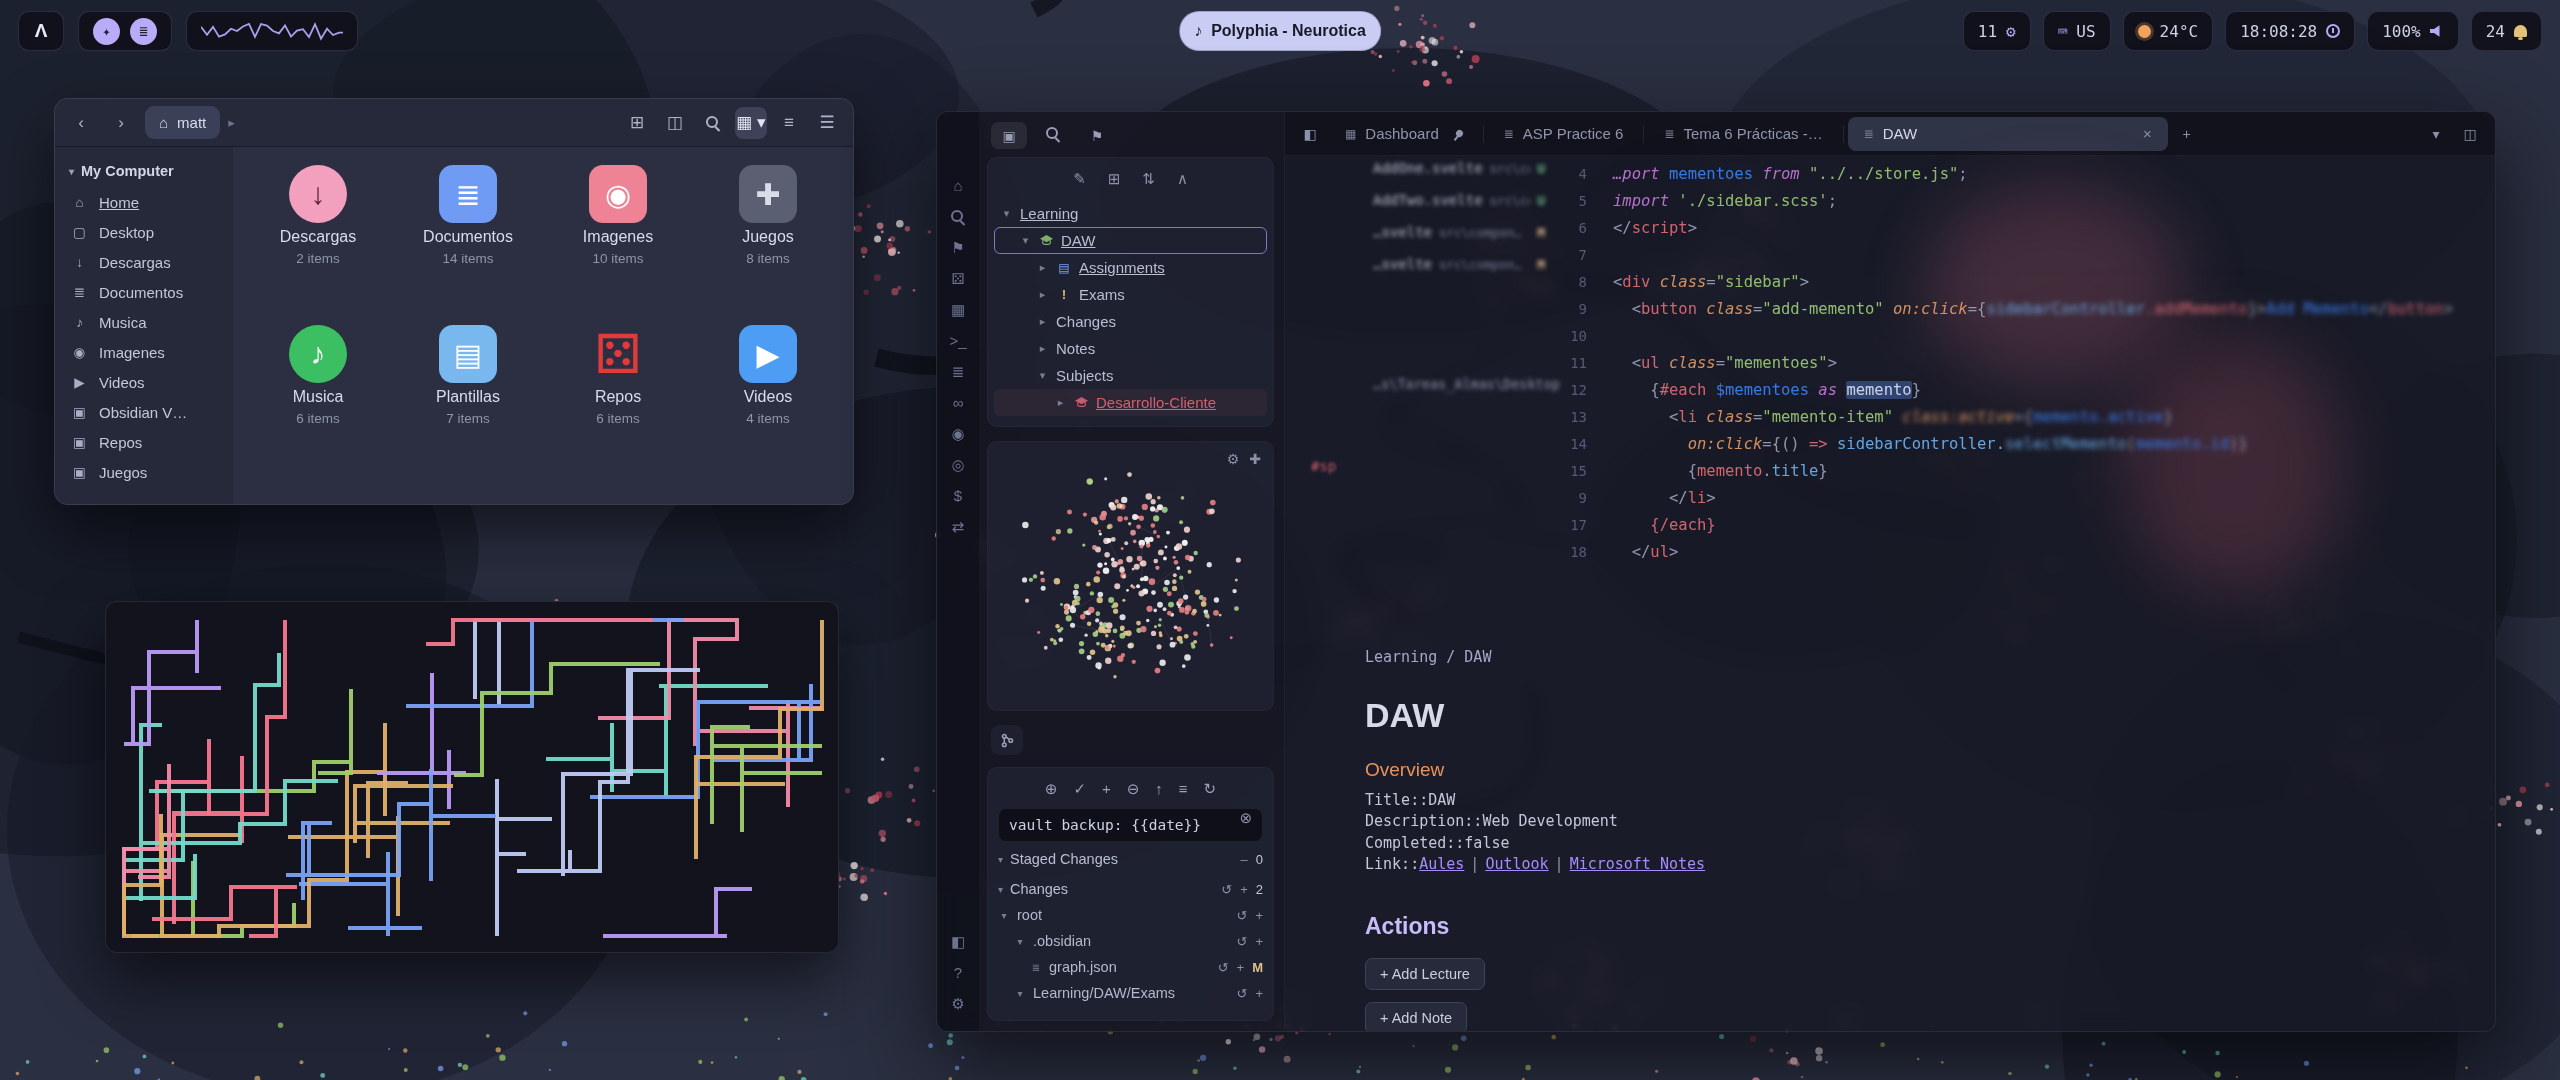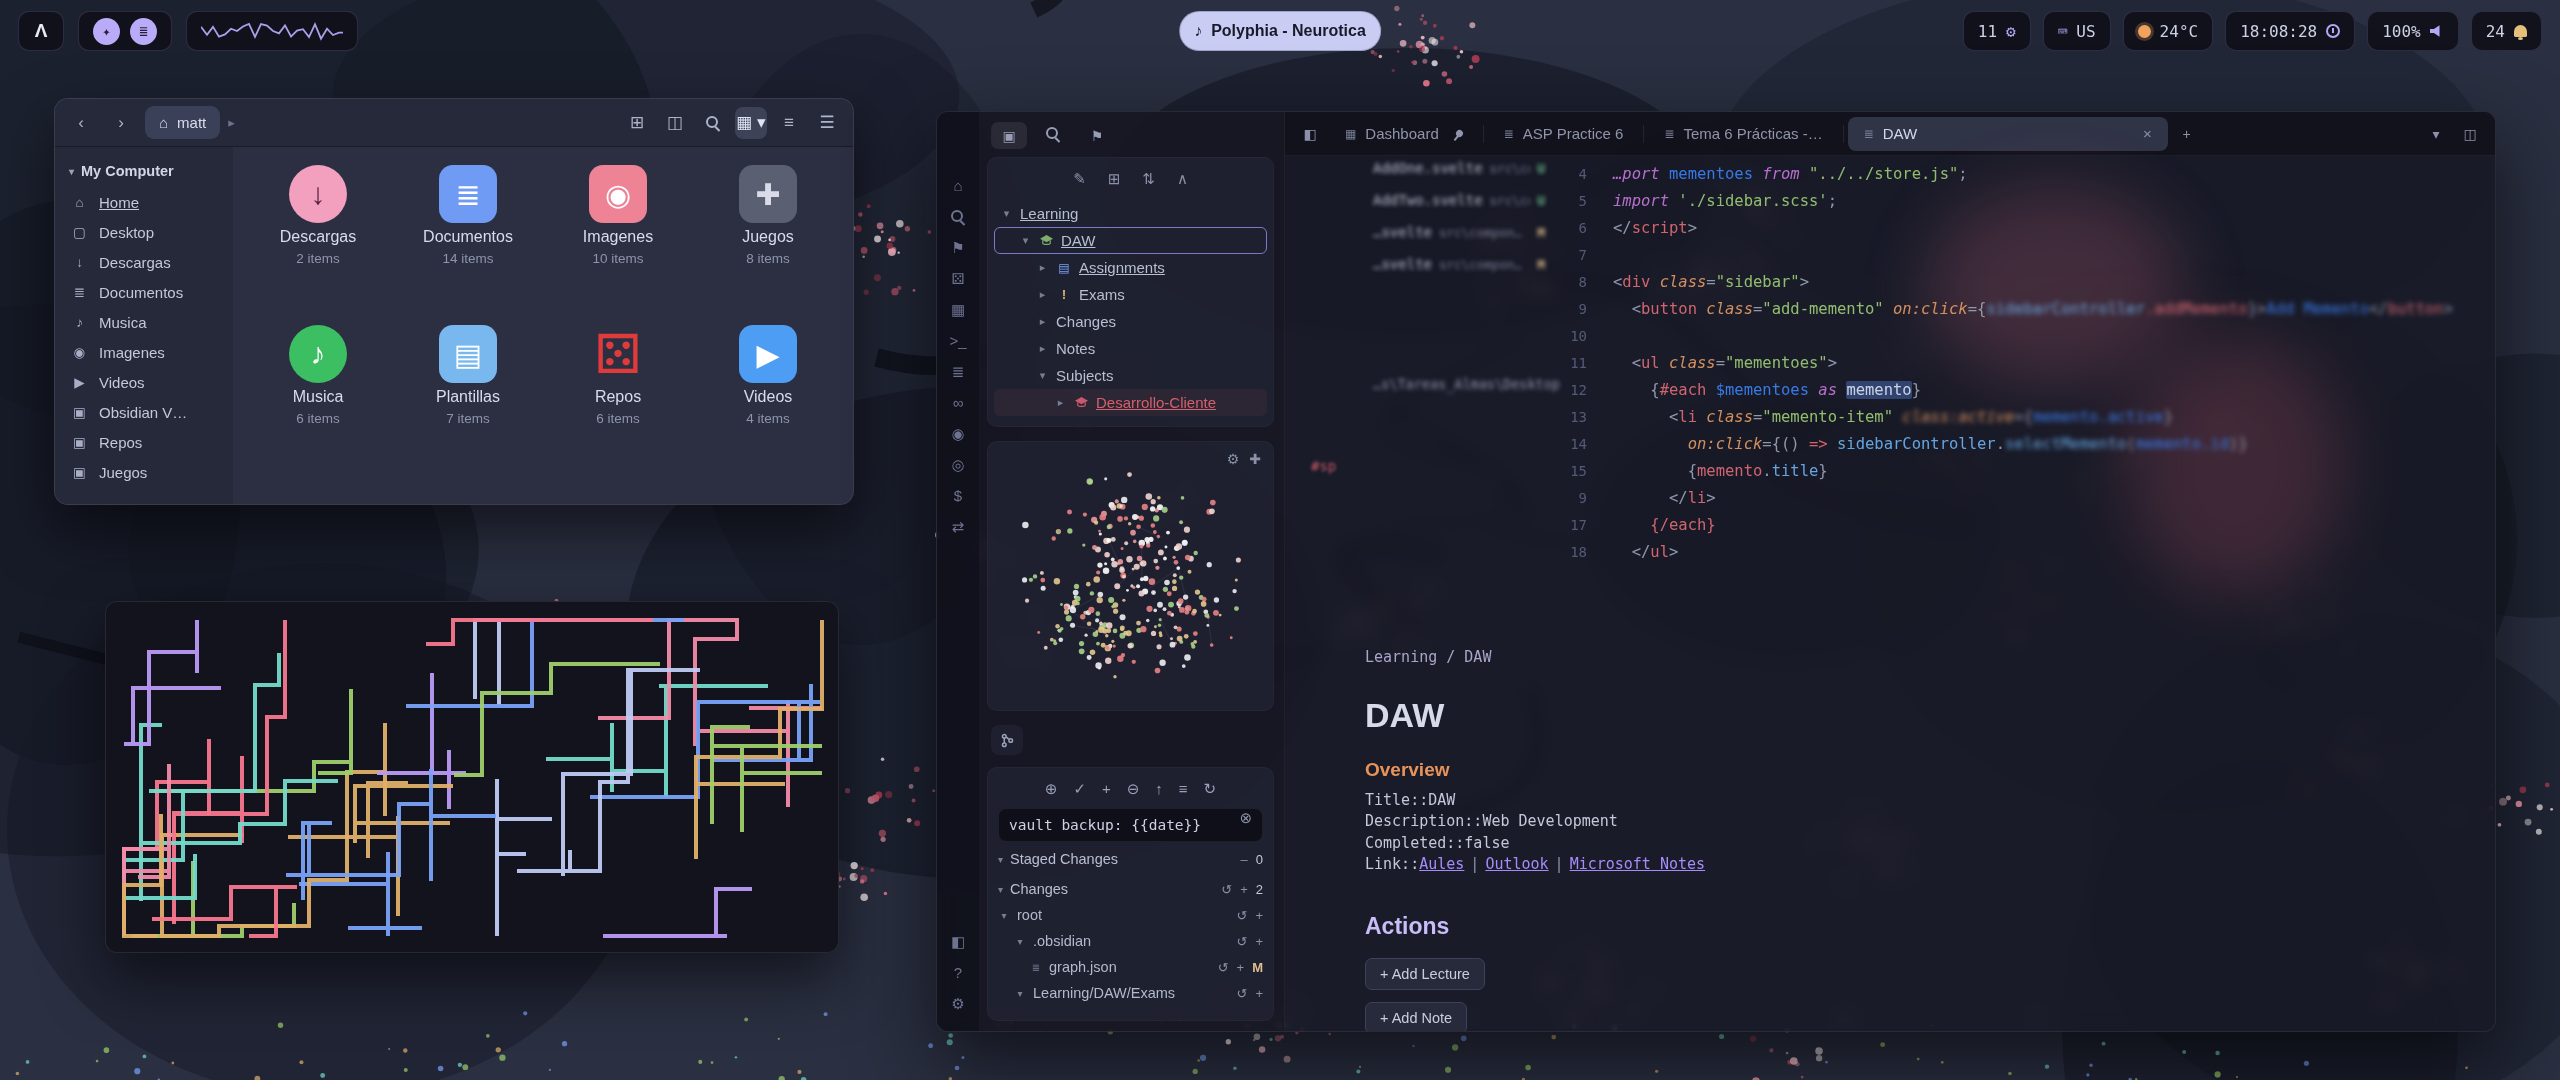--- a/index.html
+++ b/index.html
@@ -124,21 +124,21 @@
   .ct{white-space:pre}
   .ct .d{color:#3b82f6}.ct .p{color:#9aa3b8}.ct .t{color:#e06c75}
   .ct .a{color:#e39a64;font-style:italic}.ct .s{color:#9ccc75}
   .ct .k{color:#c678dd;font-style:italic}.ct .v{color:#6cb1f0}.ct .m{color:#e06c75}
   .ct .hl{color:#dbe2f2;background:rgba(72,110,185,.55);border-radius:2px}
   .ct .b{filter:blur(2.5px)}
 
   .noteblock{position:absolute;left:80px;top:492px;width:780px;font-family:"Liberation Sans",sans-serif}
   .ncrumb{color:#a9a5c9;font-size:15px;font-family:"DejaVu Sans Mono",monospace}
   .ntitle{margin-top:30px;font-size:34px;font-weight:bold;color:#d6dae9}
-  .nsec1{margin-top:24px;font-size:19px;font-weight:bold;color:#e8935a}
+  .nsec1{margin-top:24px;font-size:19px;font-weight:normal;color:#e8935a}
   .nprops{margin-top:8px;font-family:"DejaVu Sans Mono",monospace;font-size:15px;color:#c3c8da}
   .nprop{height:21.5px;display:flex;align-items:center}
   .nkey{color:#c3c8da}
   .nlink{color:#a78bfa;text-decoration:underline}
   .nsep{color:#8b91a8;padding:0 6px}
   .nsec2{margin-top:38px;font-size:23px;font-weight:bold;color:#c7bdf8}
   .nbtns{margin-top:18px;display:flex;flex-direction:column;gap:12px;align-items:flex-start}
   .nbtn{background:#262a3b;border:1px solid #3d425c;border-radius:7px;padding:7px 14px;font-size:14.5px;color:#c9cede}
 </style>
 </head>

